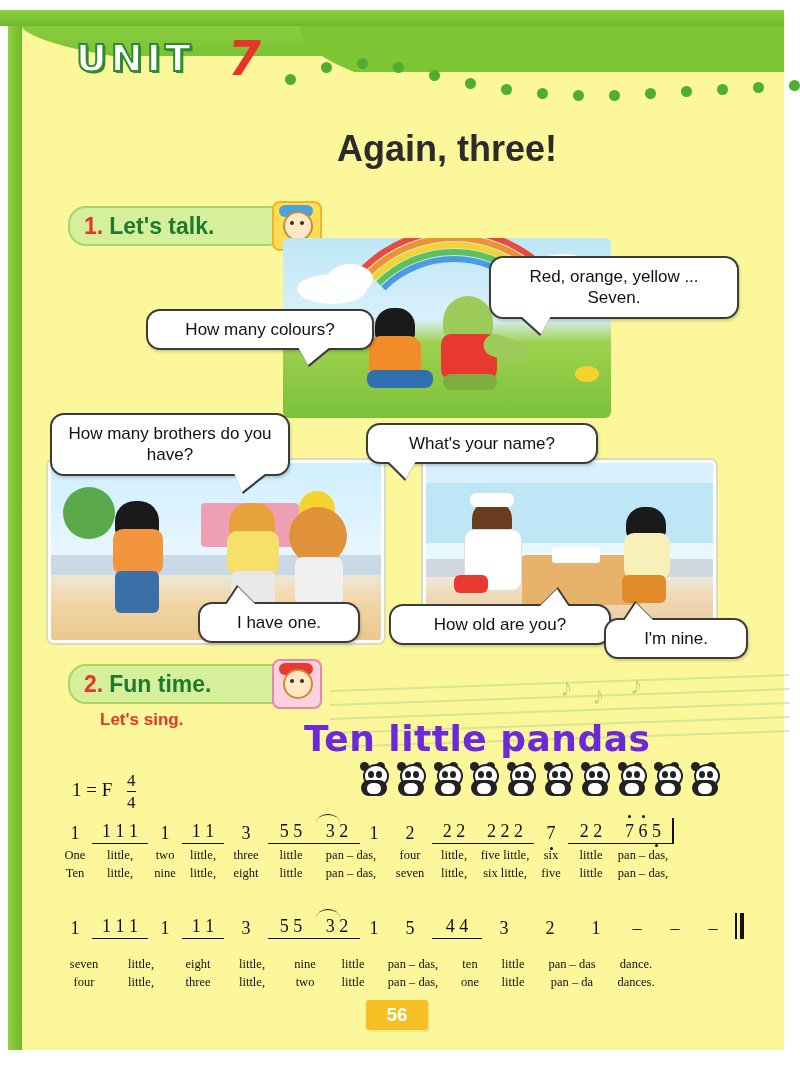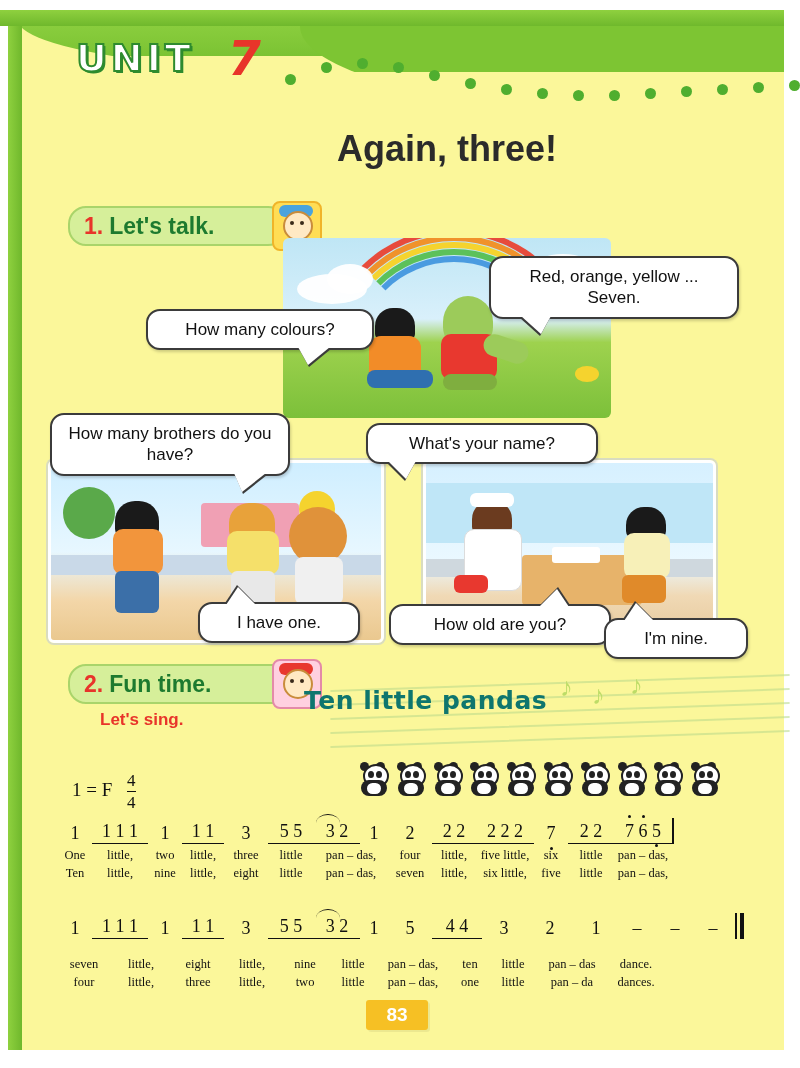--- a/index.html
+++ b/index.html
@@ -144,21 +144,21 @@
   .b6:after{left:26px;top:-17px;border-left:12px solid transparent;border-right:18px solid transparent;border-bottom:18px solid #ffffff;filter:drop-shadow(-1px -2px 0 #3b3b3b);}
   .b7{left:389px;top:604px;width:190px;}
   .b7:after{right:40px;top:-17px;border-left:18px solid transparent;border-right:12px solid transparent;border-bottom:18px solid #ffffff;filter:drop-shadow(1px -2px 0 #3b3b3b);}
   .b8{left:604px;top:618px;width:112px;}
   .b8:after{left:18px;top:-17px;border-left:12px solid transparent;border-right:18px solid transparent;border-bottom:18px solid #ffffff;filter:drop-shadow(-1px -2px 0 #3b3b3b);}
   
   .lets-sing{
     position:absolute;left:100px;top:710px;font-size:17px;color:#e8342a;font-weight:bold;
   }
   .song-title{
-    position:absolute;left:304px;top:686px;font-size:25px;font-weight:bold;color:#0f766e;
+    position:absolute;left:304px;top:718px;font-size:36px;font-weight:bold;color:#6d28d9;
     font-family:"DejaVu Sans", sans-serif;letter-spacing:.5px;
   }
   .staff{
     position:absolute;left:330px;top:670px;width:460px;height:90px;opacity:.55;
   }
   .staff i{position:absolute;left:0;width:460px;height:2px;background:#b8d98a;border-radius:2px;}
   .note-deco{position:absolute;color:#8cc63f;font-size:26px;}
   .key-sig{
     position:absolute;left:72px;top:772px;font-size:19px;color:#111;
     font-family:"Liberation Serif", serif;
@@ -539,14 +539,14 @@
         <span class="cell" style="width:46px;">little</span>
         <span class="cell" style="width:74px;">pan – das,</span>
         <span class="cell" style="width:40px;">one</span>
         <span class="cell" style="width:46px;">little</span>
         <span class="cell" style="width:72px;">pan – da</span>
         <span class="cell" style="width:56px;">dances.</span>
       </div>
     </div>
   </div>
 
-  <div class="pagenum">83</div>
+  <div class="pagenum">56</div>
 </div>
 
 </body></html>

